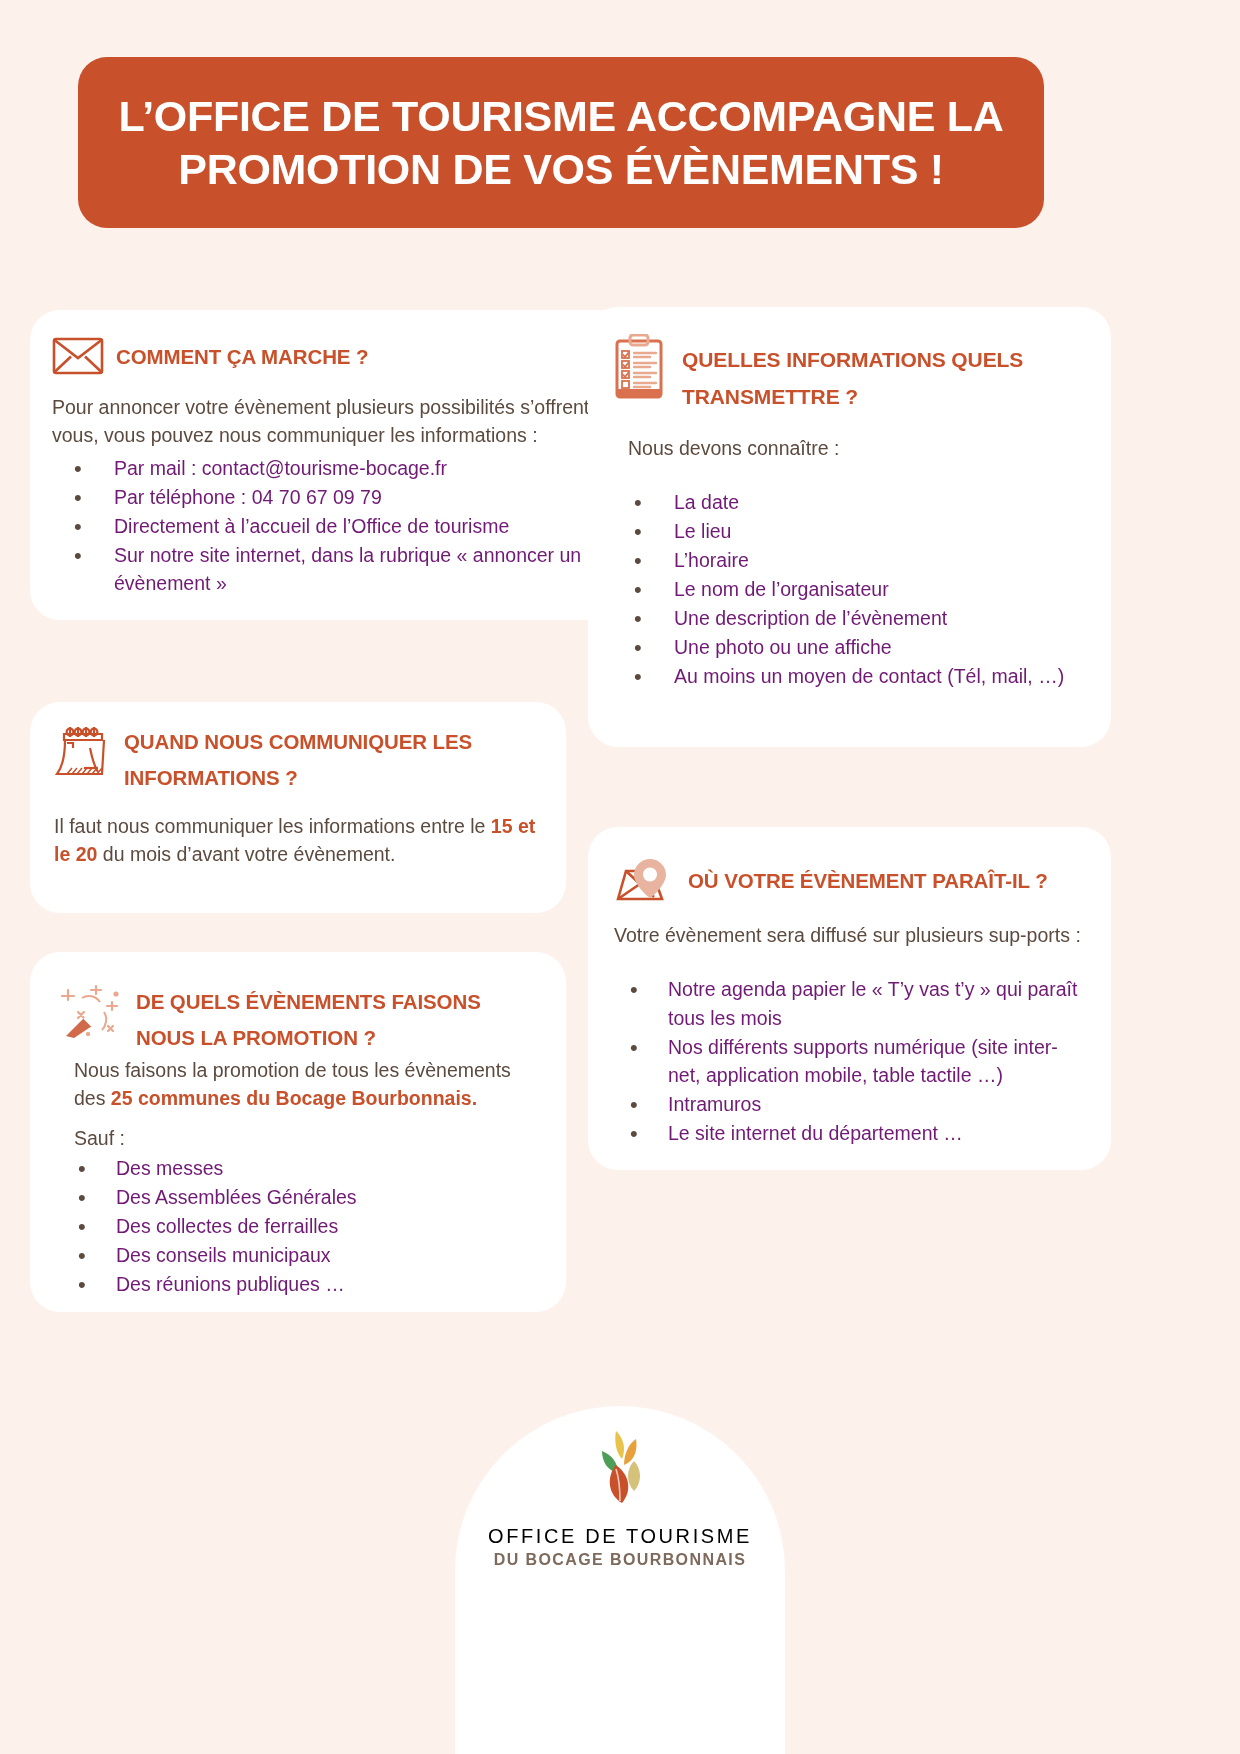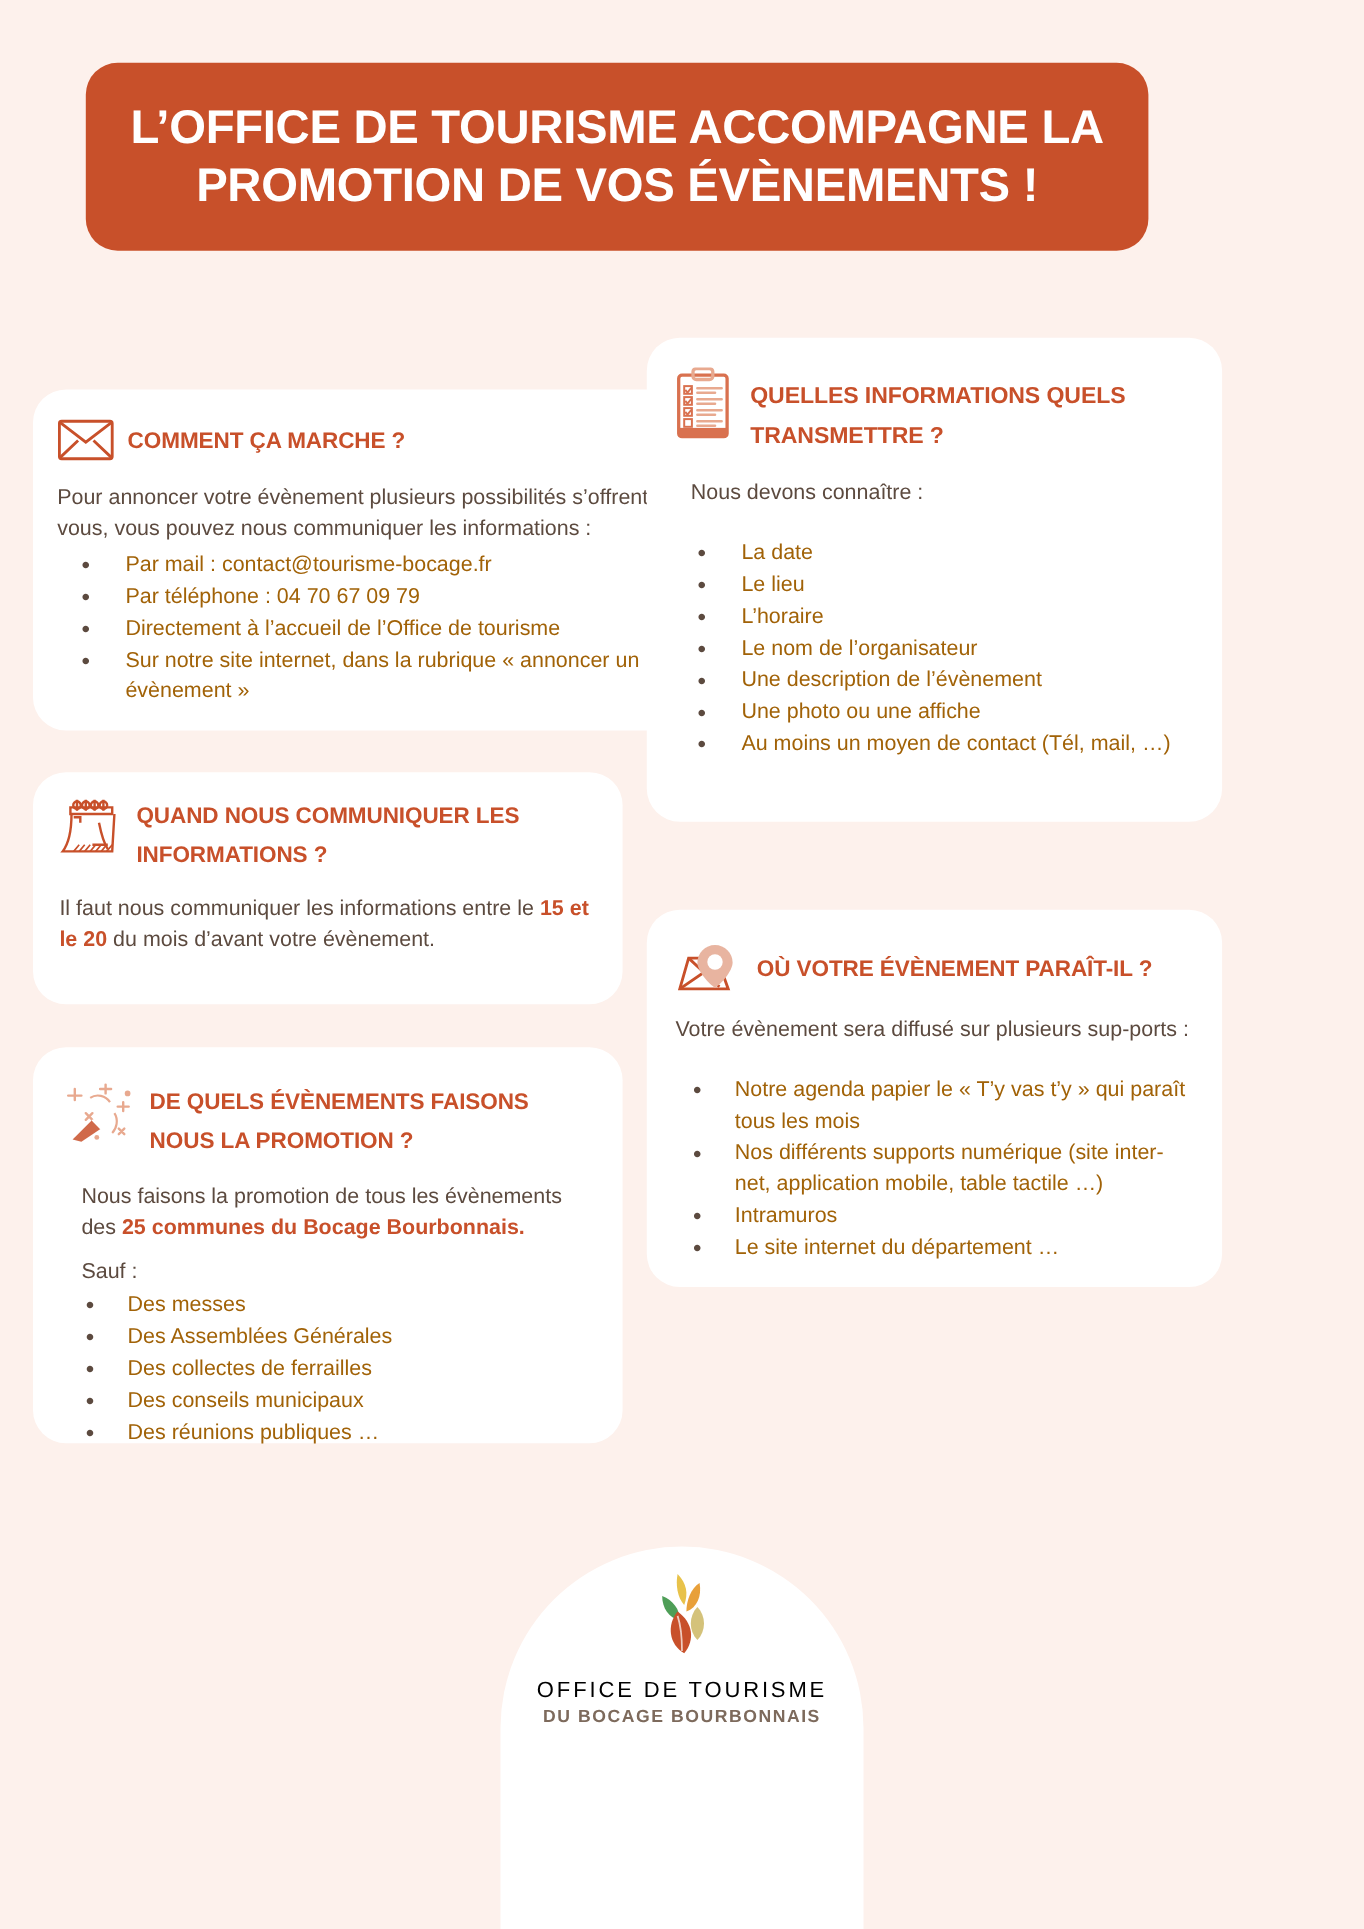--- a/index.html
+++ b/index.html
@@ -69,40 +69,40 @@
     color: #c8502a;
     font-weight: bold;
   }
 
   ul.bullets {
     list-style: none;
     margin: 0;
     padding: 0;
   }
   ul.bullets li {
-    color: #a16207;
+    color: #701a75;
     font-size: 19.5px;
     line-height: 1.44;
     position: relative;
     padding-left: 62px;
     margin-bottom: 1px;
   }
   ul.bullets li::before {
     content: "•";
     position: absolute;
     left: 22px;
     top: -1px;
     font-size: 22px;
     color: #5c4a3f;
   }
   ul.bullets.tight li { padding-left: 58px; }
   ul.bullets.tight li::before { left: 20px; }
 
   
-  #card-comment  { left: 30px;  top: 310px;  width: 624px; height: 310px; padding: 27px 24px 0 22px; margin-top: 44px; }
+  #card-comment  { left: 30px;  top: 310px;  width: 624px; height: 310px; padding: 27px 24px 0 22px; }
   #card-quand    { left: 30px;  top: 702px;  width: 536px; height: 211px; padding: 22px 24px 0 24px; }
   #card-quels    { left: 30px;  top: 952px;  width: 536px; height: 360px; padding: 30px 24px 0 28px; }
   #card-infos    { left: 588px; top: 307px;  width: 523px; height: 440px; padding: 27px 20px 0 24px; }
   #card-ou       { left: 588px; top: 827px;  width: 523px; height: 343px; padding: 30px 22px 0 22px; }
 
   
   .icon { flex: 0 0 auto; display: block; }
 
   
   .footer-logo-bg {
@@ -210,21 +210,21 @@
           <path d="M46 30 C50 36 48 44 44 48"></path>
         </g>
         <path d="M8 54 L26 36 L34 44 L16 56 Z" fill="#c8502a" opacity="0.85"></path>
         <path d="M26 36 L34 44" stroke="#ffffff" stroke-width="2"></path>
         <circle cx="58" cy="12" r="2.6" fill="#e8a98f"></circle>
         <circle cx="30" cy="52" r="2.2" fill="#e8a98f"></circle>
       </svg>
     </span>
     <div class="card-title" style="margin-top:2px">DE QUELS ÉVÈNEMENTS FAISONS NOUS LA PROMOTION ?</div>
   </div>
-  <div class="body-text" style="margin-top:18px; padding-left:16px">
+  <div class="body-text" style="padding-left:16px">
     <span>Nous faisons la promotion de tous les évènements des </span><span class="accent">25 communes du Bocage Bourbonnais.</span>
   </div>
   <div class="body-text" style="margin-top:11px; padding-left:16px">Sauf :</div>
   <ul class="bullets tight" style="margin-top:2px">
     <li>Des messes</li>
     <li>Des Assemblées Générales</li>
     <li>Des collectes de ferrailles</li>
     <li>Des conseils municipaux</li>
     <li>Des réunions publiques …</li>
   </ul>

